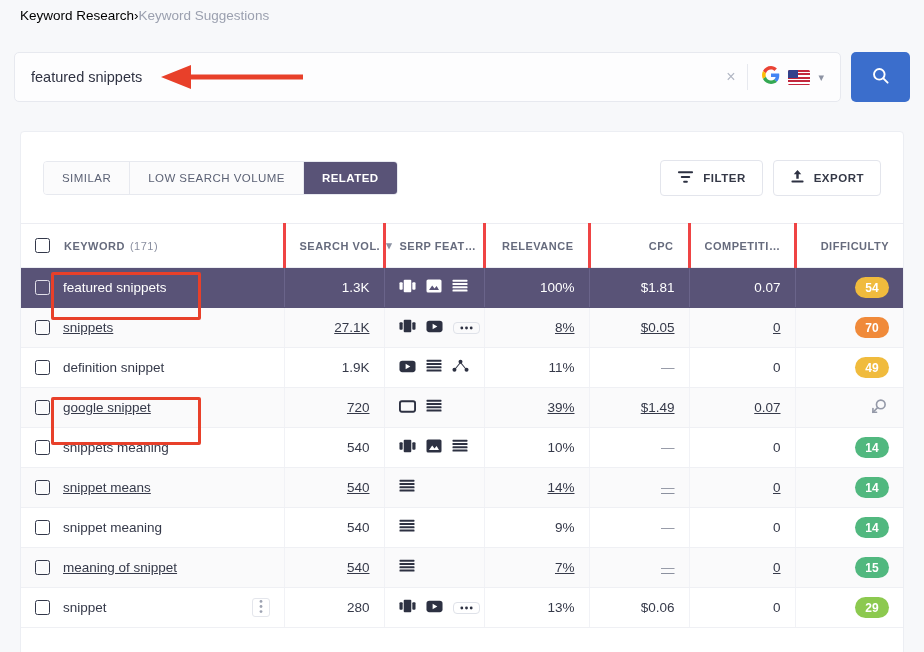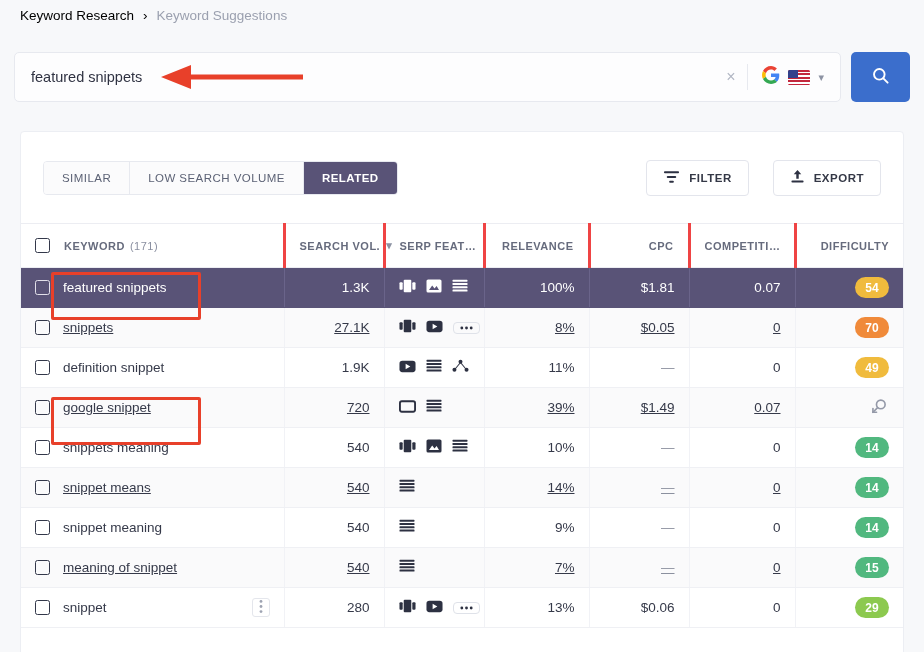--- a/index.html
+++ b/index.html
@@ -7,21 +7,21 @@
     width: 924px; height: 652px;
     background: #f7f8fa;
     font-family: "Liberation Sans", sans-serif;
     overflow: hidden;
   }
   .page { position: relative; width: 924px; height: 652px; background: #f7f8fa; }
 
   
   .breadcrumb {
     position: absolute; left: 20px; top: 8px;
-    display: flex; align-items: center; gap: 9px;
+    display: flex; align-items: center; gap: 0;
     font-size: 13.5px;
   }
   .crumb-current { color: #9ba0af; }
 
   
   .searchrow {
     position: absolute; left: 14px; top: 52px;
     width: 896px; height: 50px;
     display: flex; align-items: stretch; gap: 10px;
   }
@@ -87,21 +87,21 @@
   }
   .tab {
     display: flex; align-items: center; padding: 0 18px;
     font-size: 11.5px; letter-spacing: .45px; color: #5c6275;
     background: #fbfbfc; cursor: pointer;
     border-right: 1px solid #e7e9ef;
   }
   .tab:last-child { border-right: none; }
   .tab.active { background: #595377; color: #ffffff; font-weight: bold; }
 
-  .top-actions { display: flex; gap: 24px; }
+  .top-actions { display: flex; gap: 10px; }
   .act-btn {
     height: 36px; display: flex; align-items: center; gap: 9px;
     padding: 0 16px; border: 1px solid #e3e5ec; border-radius: 4px;
     background: #fff; cursor: pointer;
     font-size: 11.5px; letter-spacing: .5px; color: #343846;
     font-weight: bold;
   }
 
   
   table { width: 100%; border-collapse: collapse; table-layout: fixed; }

